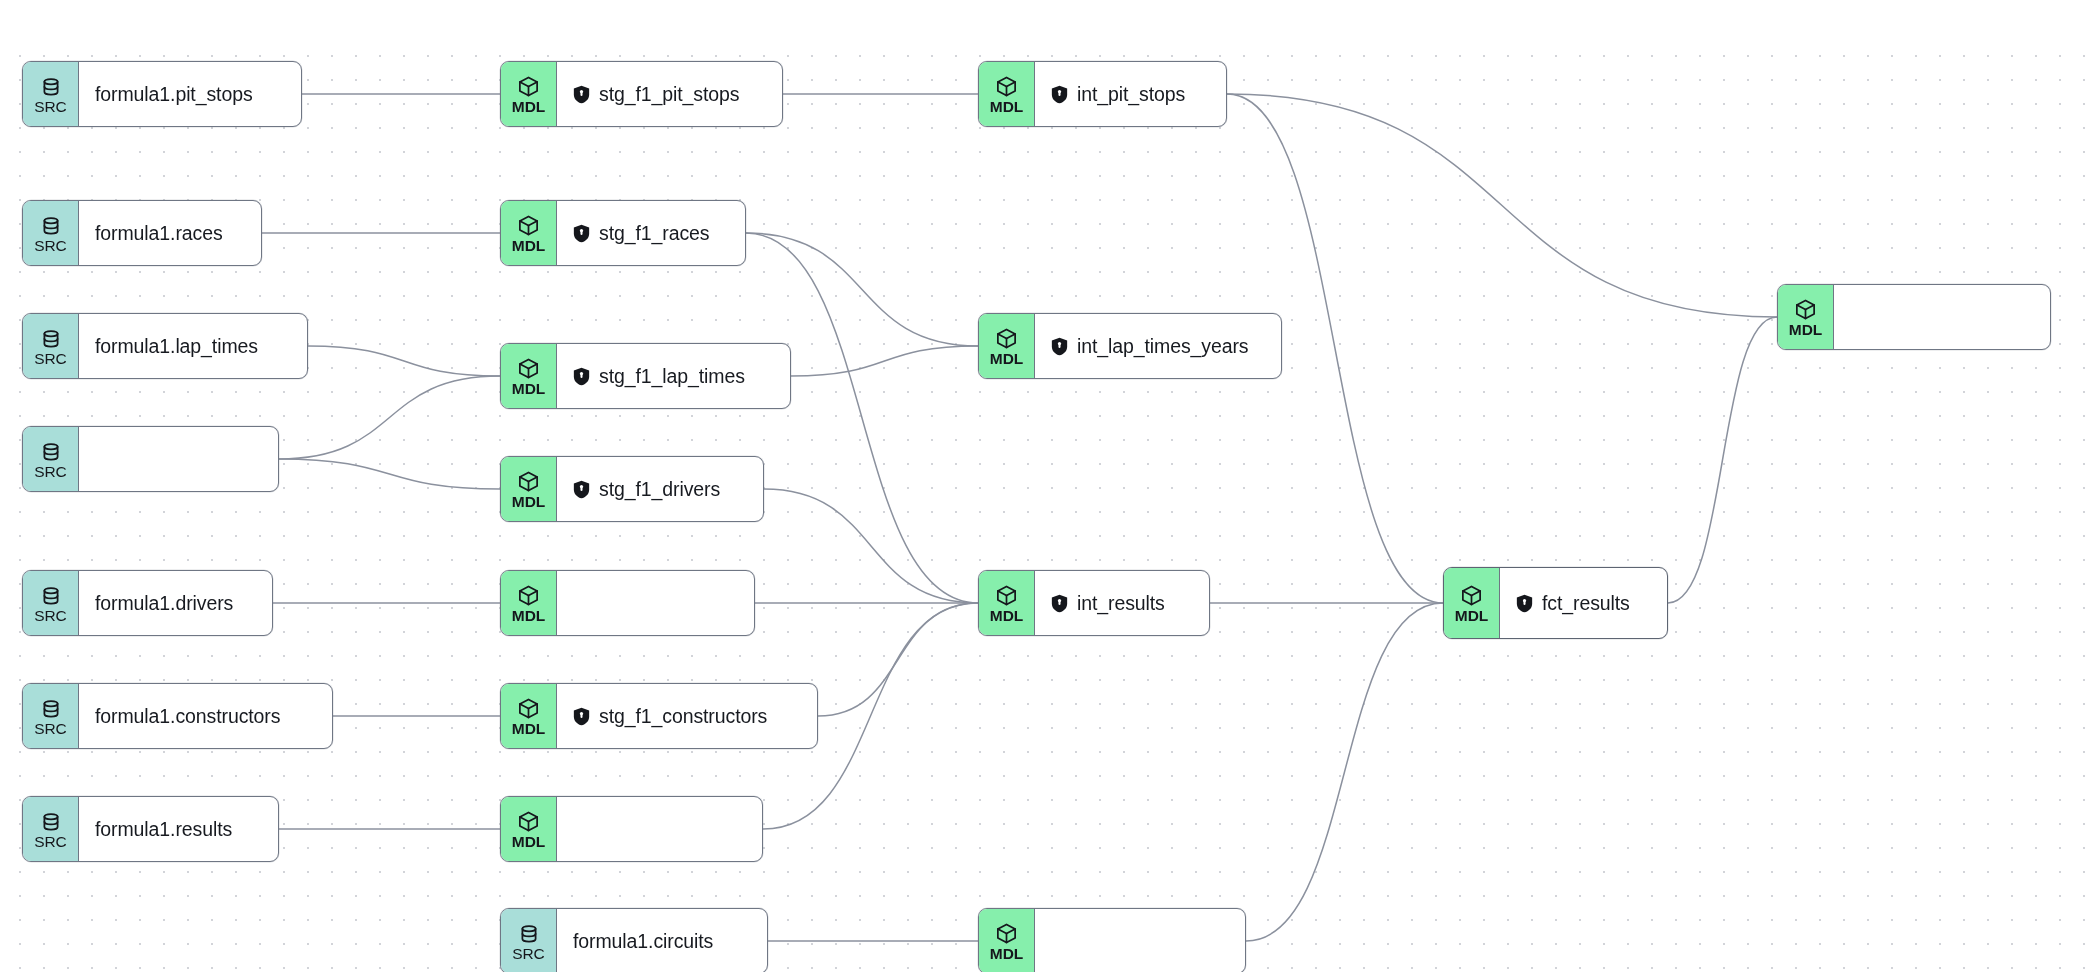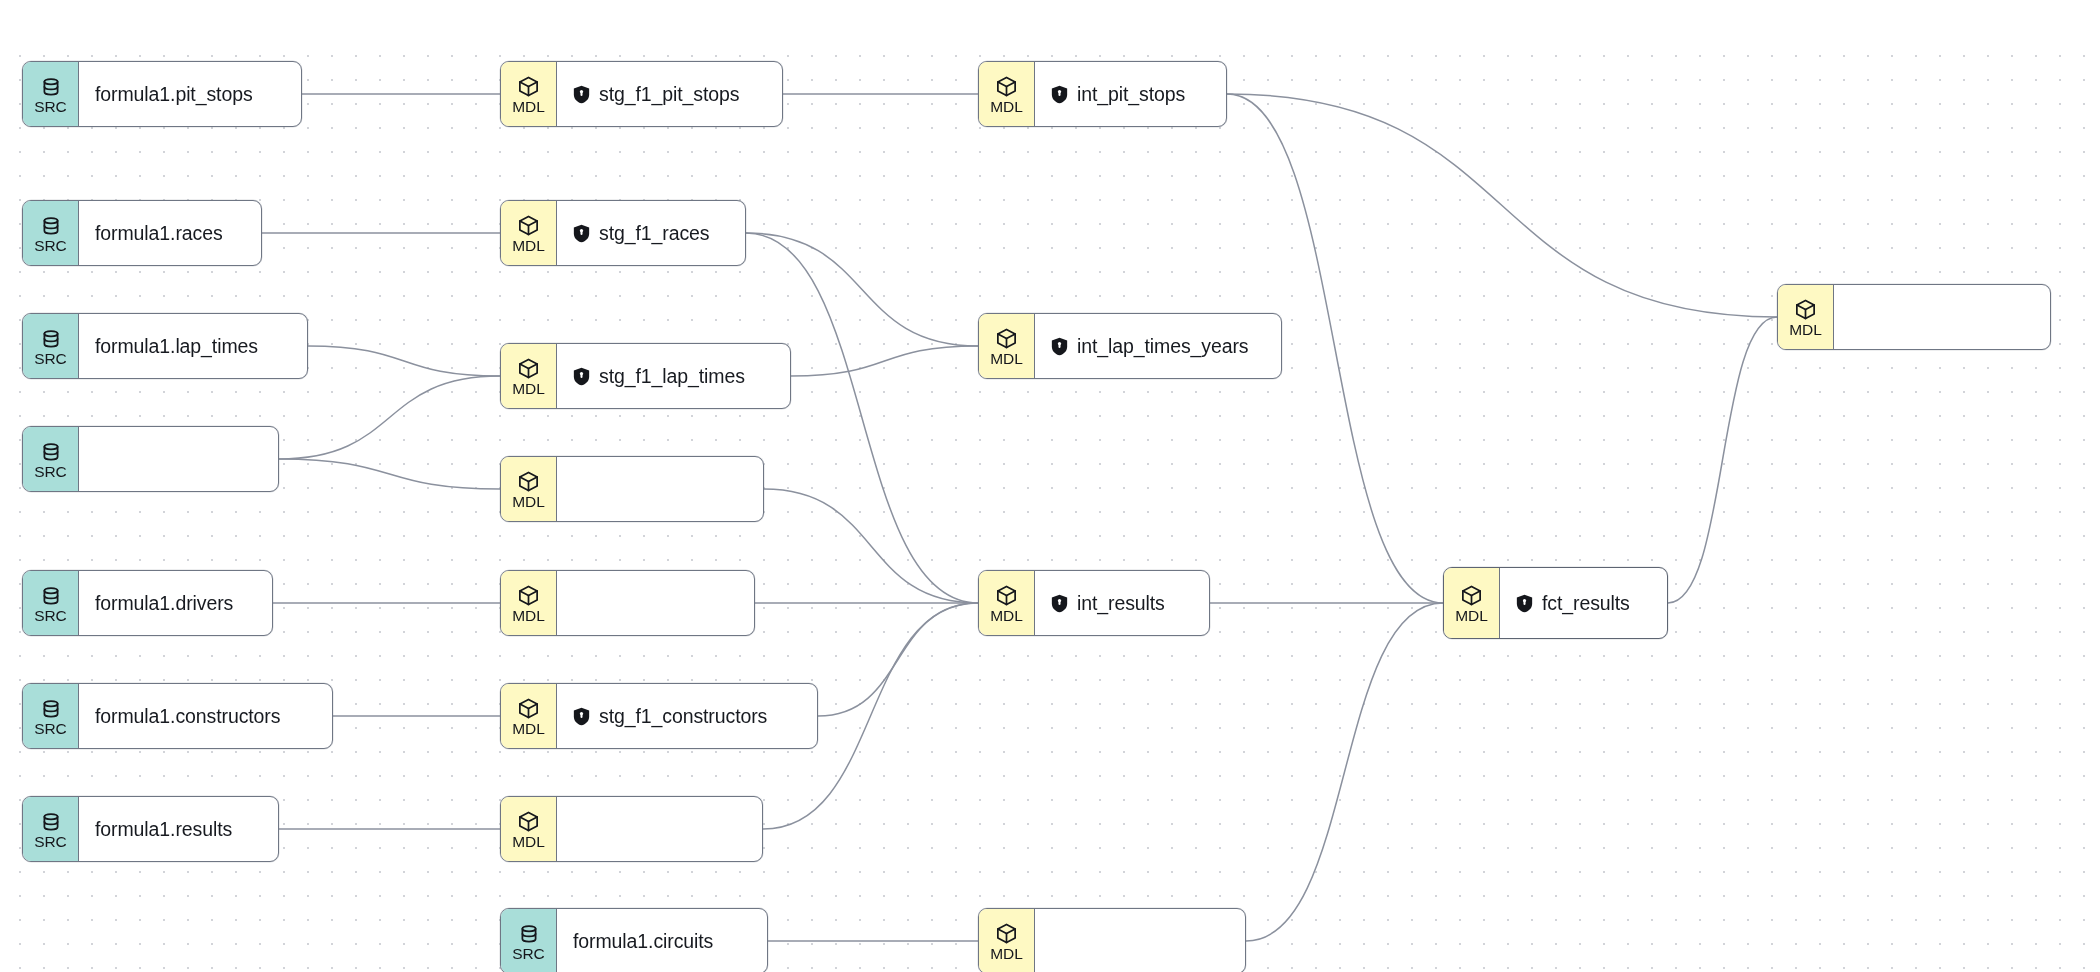--- a/index.html
+++ b/index.html
@@ -57,21 +57,21 @@
     flex: 0 0 56px;
     display: flex;
     flex-direction: column;
     align-items: center;
     justify-content: center;
     gap: 1px;
     border-right: 1.6px solid #6f7684;
     box-sizing: border-box;
   }
   .node.src .node-badge { background: #a9ded9; }
-  .node.mdl .node-badge { background: #fef9c3; }
+  .node.mdl .node-badge { background: #86efac; font-weight: bold; }
 
   .badge-icon {
     display: block;
     line-height: 0;
     margin-top: 2px;
   }
   .badge-text {
     font-size: 15.5px;
     line-height: 1;
     color: #15171c;
@@ -281,20 +281,28 @@
       </div>
       <div class="node mdl" style="left: 500px; top: 420px; width: 264px;">
         <div class="node-badge">
           <span class="badge-icon"><svg width="23" height="23" viewBox="0 0 24 24" fill="none" stroke="#15171c" stroke-width="1.8" stroke-linecap="round" stroke-linejoin="round">
               <path d="M12 2.6 21 7.3v9.4L12 21.4 3 16.7V7.3Z"></path>
               <path d="M3 7.3 12 12l9-4.7"></path>
               <path d="M12 12v9.4"></path>
             </svg></span>
           <span class="badge-text">MDL</span>
         </div>
+        <div class="node-body">
+          <span class="shield-icon"><svg width="17" height="19" viewBox="0 0 20 22" xmlns="http://www.w3.org/2000/svg">
+              <path d="M10 0.6 19 4v7.2C19 16.3 14.9 20.2 10 21.4 5.1 20.2 1 16.3 1 11.2V4Z" fill="#15171c"></path>
+              <rect x="8.8" y="7.3" width="2.4" height="5.6" rx="1.2" fill="#ffffff"></rect>
+              <circle cx="10" cy="7.6" r="1.9" fill="#ffffff"></circle>
+            </svg></span>
+          <span class="node-label">stg_f1_drivers</span>
+        </div>
       </div>
       <div class="node mdl" style="left: 500px; top: 534px; width: 255px;">
         <div class="node-badge">
           <span class="badge-icon"><svg width="23" height="23" viewBox="0 0 24 24" fill="none" stroke="#15171c" stroke-width="1.8" stroke-linecap="round" stroke-linejoin="round">
               <path d="M12 2.6 21 7.3v9.4L12 21.4 3 16.7V7.3Z"></path>
               <path d="M3 7.3 12 12l9-4.7"></path>
               <path d="M12 12v9.4"></path>
             </svg></span>
           <span class="badge-text">MDL</span>
         </div>

